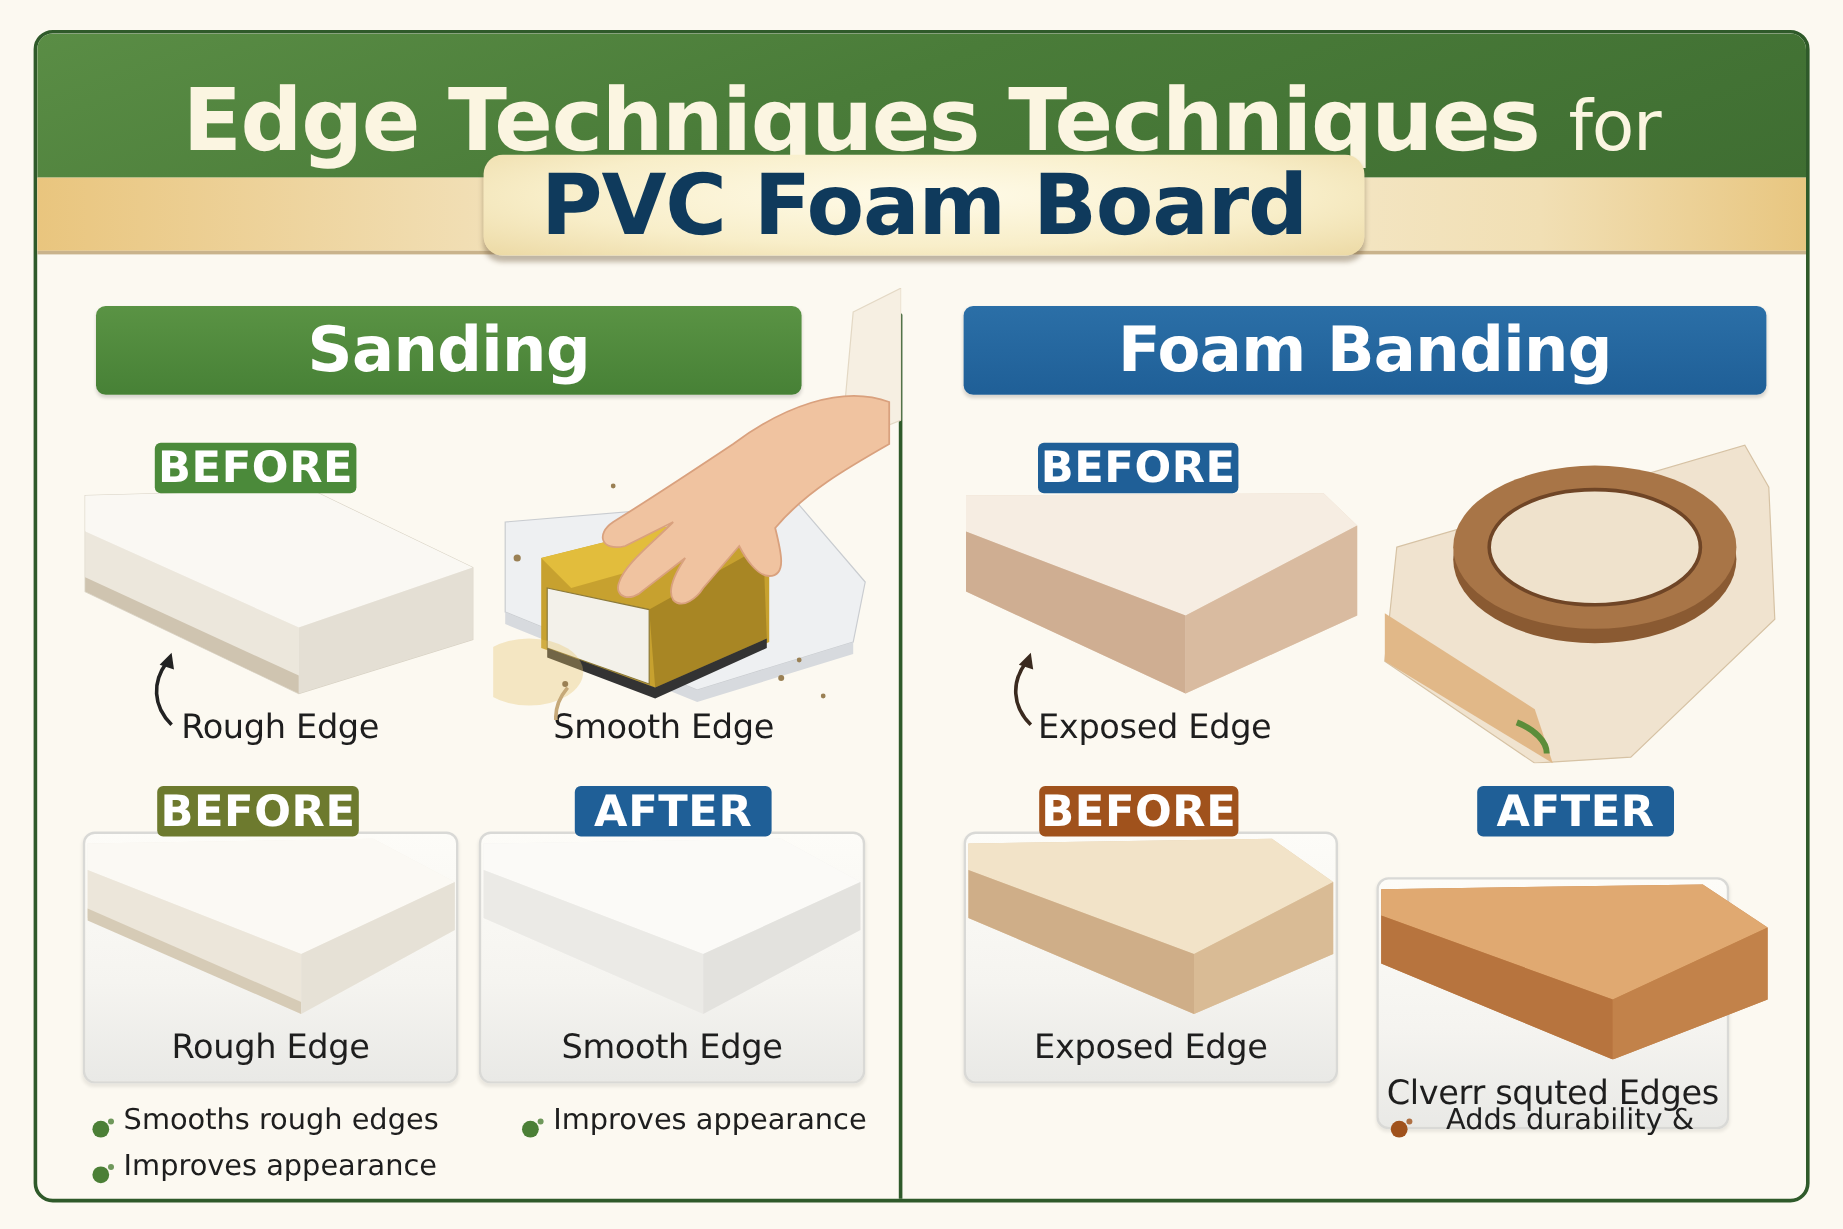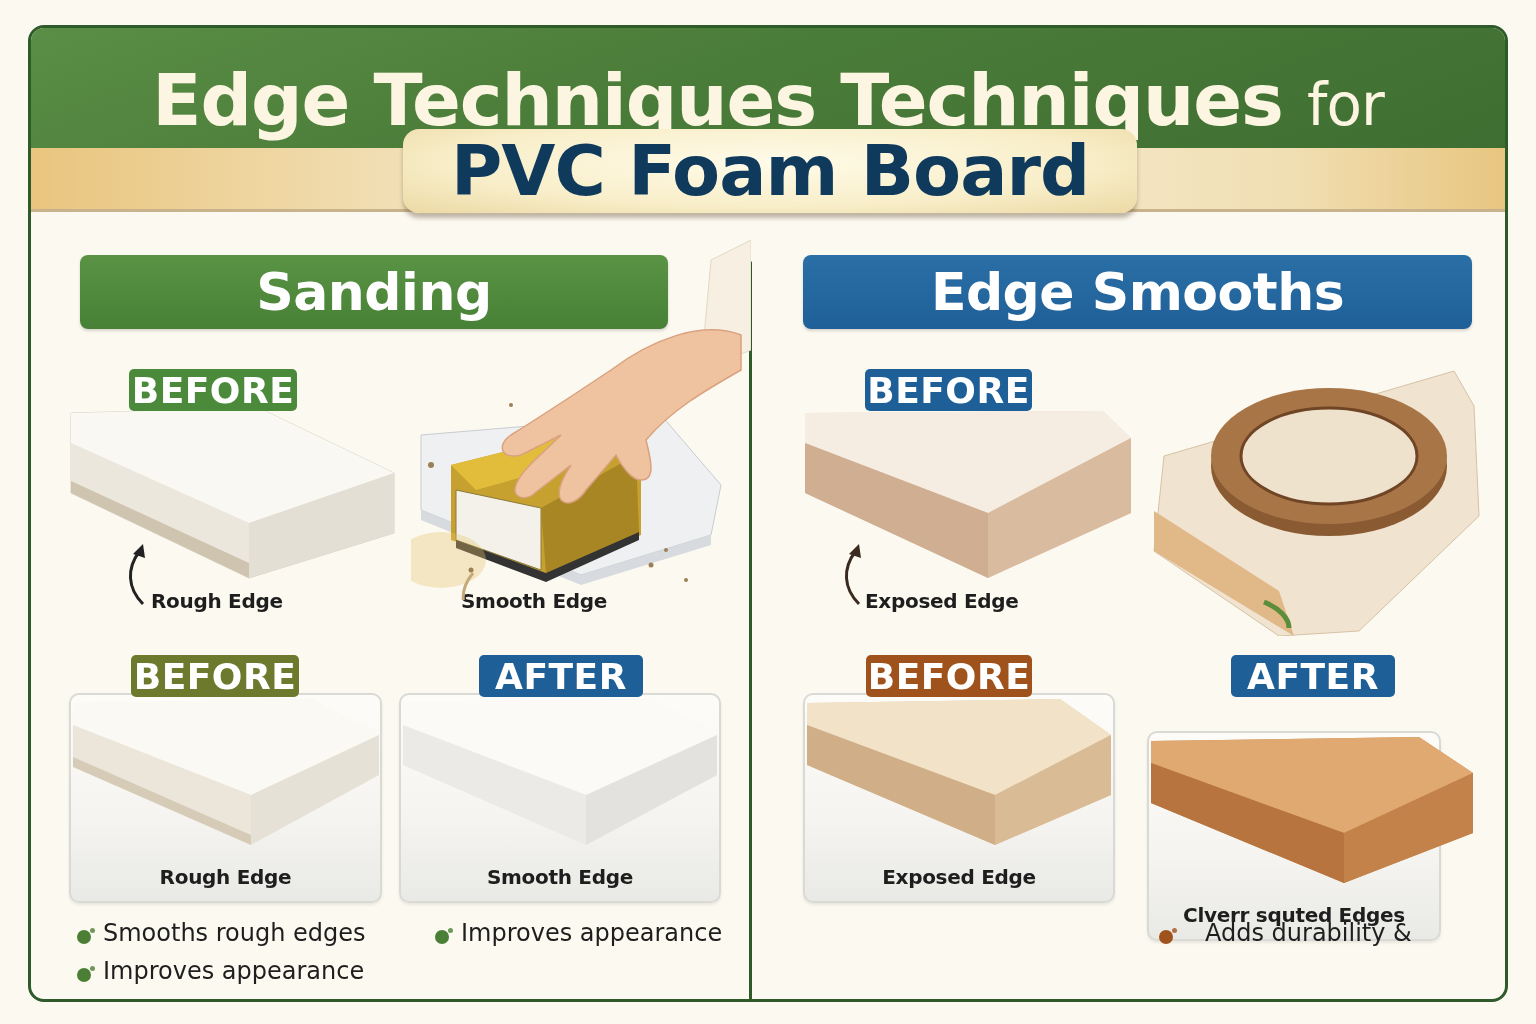--- a/index.html
+++ b/index.html
@@ -61,35 +61,35 @@
       display: flex; align-items: center; justify-content: center;
       color: #ffffff; font-weight: bold; font-size: 36px; letter-spacing: 0.5px;
       z-index: 3;
     }
     .badge-green { background: #4b8a3a; }
     .badge-olive { background: #6d7a2e; }
     .badge-blue { background: #1f5f97; }
     .badge-brown { background: #a0521c; }
 
     .caption {
-      position: absolute; color: #1e1e1e; font-weight: bold; font-size: 20px;
+      position: absolute; color: #1e1e1e; font-weight: normal; font-size: 28px;
       white-space: nowrap; letter-spacing: -0.3px;
     }
     .card {
       position: absolute; border: 2px solid #d9d9d6; border-radius: 10px;
       background: linear-gradient(180deg, #fdfcf8 0%, #f5f4f0 60%, #e9e9e6 100%);
       box-shadow: 0 2px 3px rgba(0,0,0,0.08);
     }
     .card .caption { bottom: 12px; left: 0; width: 100%; text-align: center; }
 
     
     .board { position: absolute; }
     .bullet-list { position: absolute; list-style: none; }
     .bullet-list li {
-      display: flex; align-items: center; font-size: 24px; color: #1e1e1e;
+      display: flex; align-items: flex-end; font-size: 24px; color: #1e1e1e;
       line-height: 30px; margin-bottom: 8px; white-space: nowrap;
     }
     .dot { width: 14px; height: 14px; border-radius: 50%; margin: 8px 12px 0 0; flex: none; position: relative; }
     .dot::after { content: ""; position: absolute; right: -4px; top: -2px; width: 5px; height: 5px; border-radius: 50%; background: inherit; opacity: 0.8; }
     .dot-green { background: #4b7f36; }
     .dot-brown { background: #a0521c; }
     .arrow { position: absolute; }
   </style>
 </head>
 <body>
@@ -185,21 +185,21 @@
         <span>Improves appearance</span>
       </li>
   </ul>
   <ul class="bullet-list" style="left:404px; top:890px;">
     <li>
         <span class="dot dot-green"></span>
         <span>Improves appearance</span>
       </li>
   </ul>
 
-  <div class="section-banner banner-blue">Edge Smooths</div>
+  <div class="section-banner banner-blue">Foam Banding</div>
 
   <div class="badge badge-blue" style="left:834px; top:341px; width:167px;">BEFORE</div>
 
   <svg class="board" style="left:772px; top:375px;" width="330" height="180" viewBox="0 0 330 180">
     <path d="M2 10 L300 8 L328 35 L328 110 L185 175 L2 90 Z" fill="#e9d9c6"></path>
     <path d="M2 10 L300 8 L328 35 L185 110 L2 40 Z" fill="#f6ede2"></path>
     <path d="M2 40 L185 110 L185 175 L2 90 Z" fill="#cfae92"></path>
     <path d="M185 110 L328 35 L328 110 L185 175 Z" fill="#d9bba0"></path>
   </svg>
   <svg class="arrow" style="left:808px; top:510px;" width="32" height="70" viewBox="0 0 32 70">

